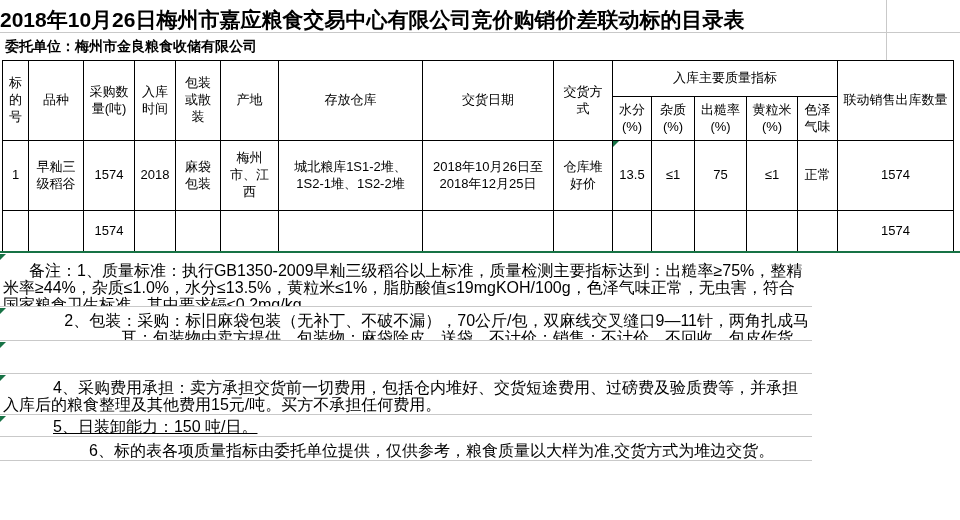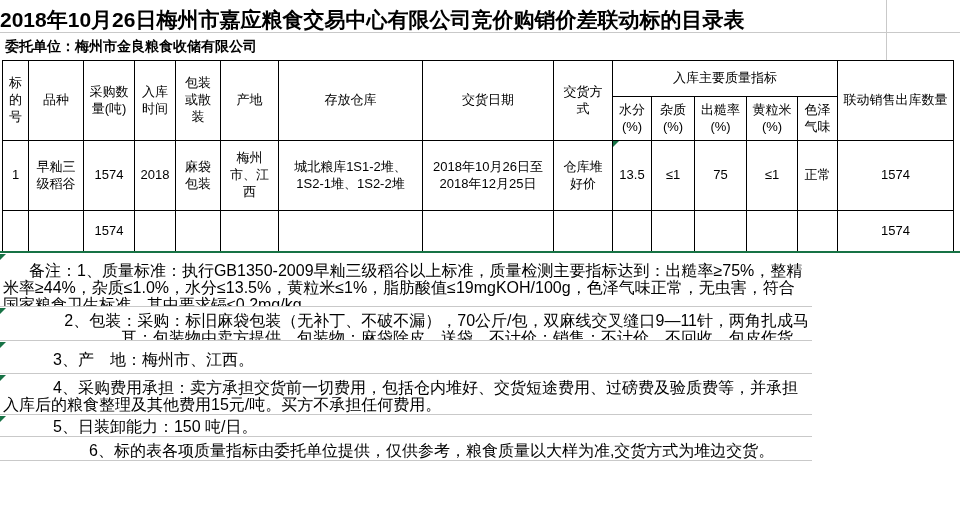--- a/index.html
+++ b/index.html
@@ -30,21 +30,21 @@
   .notes{position:absolute;top:253px;left:0;width:960px;}
   .note{position:relative;box-sizing:border-box;width:812px;border-bottom:1px solid #c9c9c9;
         font-size:16px;line-height:17px;overflow:hidden;word-break:break-all;}
   .note-text{display:block;padding:0 3px;}
   .note .note-flag{position:absolute;top:1px;left:0;width:0;height:0;
                    border-top:6px solid #177245;border-right:6px solid transparent;}
   .n0{height:54px;padding-top:9px;} .n0 .note-text{text-indent:26px;}
   .n1{height:34px;padding-top:5px;} .n1 .note-text{text-indent:50px;text-align:right;}
   .n2{height:33px;padding-top:10px;} .n2 .note-text{text-indent:50px;}
   .n3{height:41px;padding-top:5px;} .n3 .note-text{text-indent:50px;}
-  .n4{height:22px;padding-top:3px;} .n4 .note-text{text-indent:50px;}
+  .n4{height:22px;padding-top:3px;text-decoration:underline;} .n4 .note-text{text-indent:50px;}
   .n5{height:24px;padding-top:5px;} .n5 .note-text{text-indent:50px;margin-left:36px;}
   .n6{height:55px;padding-top:6px;} .n6 .note-text{text-indent:50px;}
 </style>
 </head>
 <body>
 
 <div class="page">
 
   <div class="title">2018年10月26日梅州市嘉应粮食交易中心有限公司竞价购销价差联动标的目录表</div>
   <div class="title-underline"></div>
@@ -136,21 +136,20 @@
     <div class="note n0">
       <span class="note-flag"></span>
       <span class="note-text">备注：1、质量标准：执行GB1350-2009早籼三级稻谷以上标准，质量检测主要指标达到：出糙率≥75%，整精米率≥44%，杂质≤1.0%，水分≤13.5%，黄粒米≤1%，脂肪酸值≤19mgKOH/100g，色泽气味正常，无虫害，符合国家粮食卫生标准，其中要求镉≤0.2mg/kg。</span>
     </div>
     <div class="note n1">
       <span class="note-flag"></span>
       <span class="note-text">2、包装：采购：标旧麻袋包装（无补丁、不破不漏），70公斤/包，双麻线交叉缝口9—11针，两角扎成马耳；包装物由卖方提供，包装物：麻袋除皮、送袋、不计价；销售：不计价、不回收、包皮作货。</span>
     </div>
     <div class="note n2">
       <span class="note-flag"></span>
-      <span class="note-text">3、产　地：梅州市、江西。</span>
     </div>
     <div class="note n3">
       <span class="note-flag"></span>
       <span class="note-text">4、采购费用承担：卖方承担交货前一切费用，包括仓内堆好、交货短途费用、过磅费及验质费等，并承担入库后的粮食整理及其他费用15元/吨。买方不承担任何费用。</span>
     </div>
     <div class="note n4">
       <span class="note-flag"></span>
       <span class="note-text">5、日装卸能力：150 吨/日。</span>
     </div>
     <div class="note n5">

